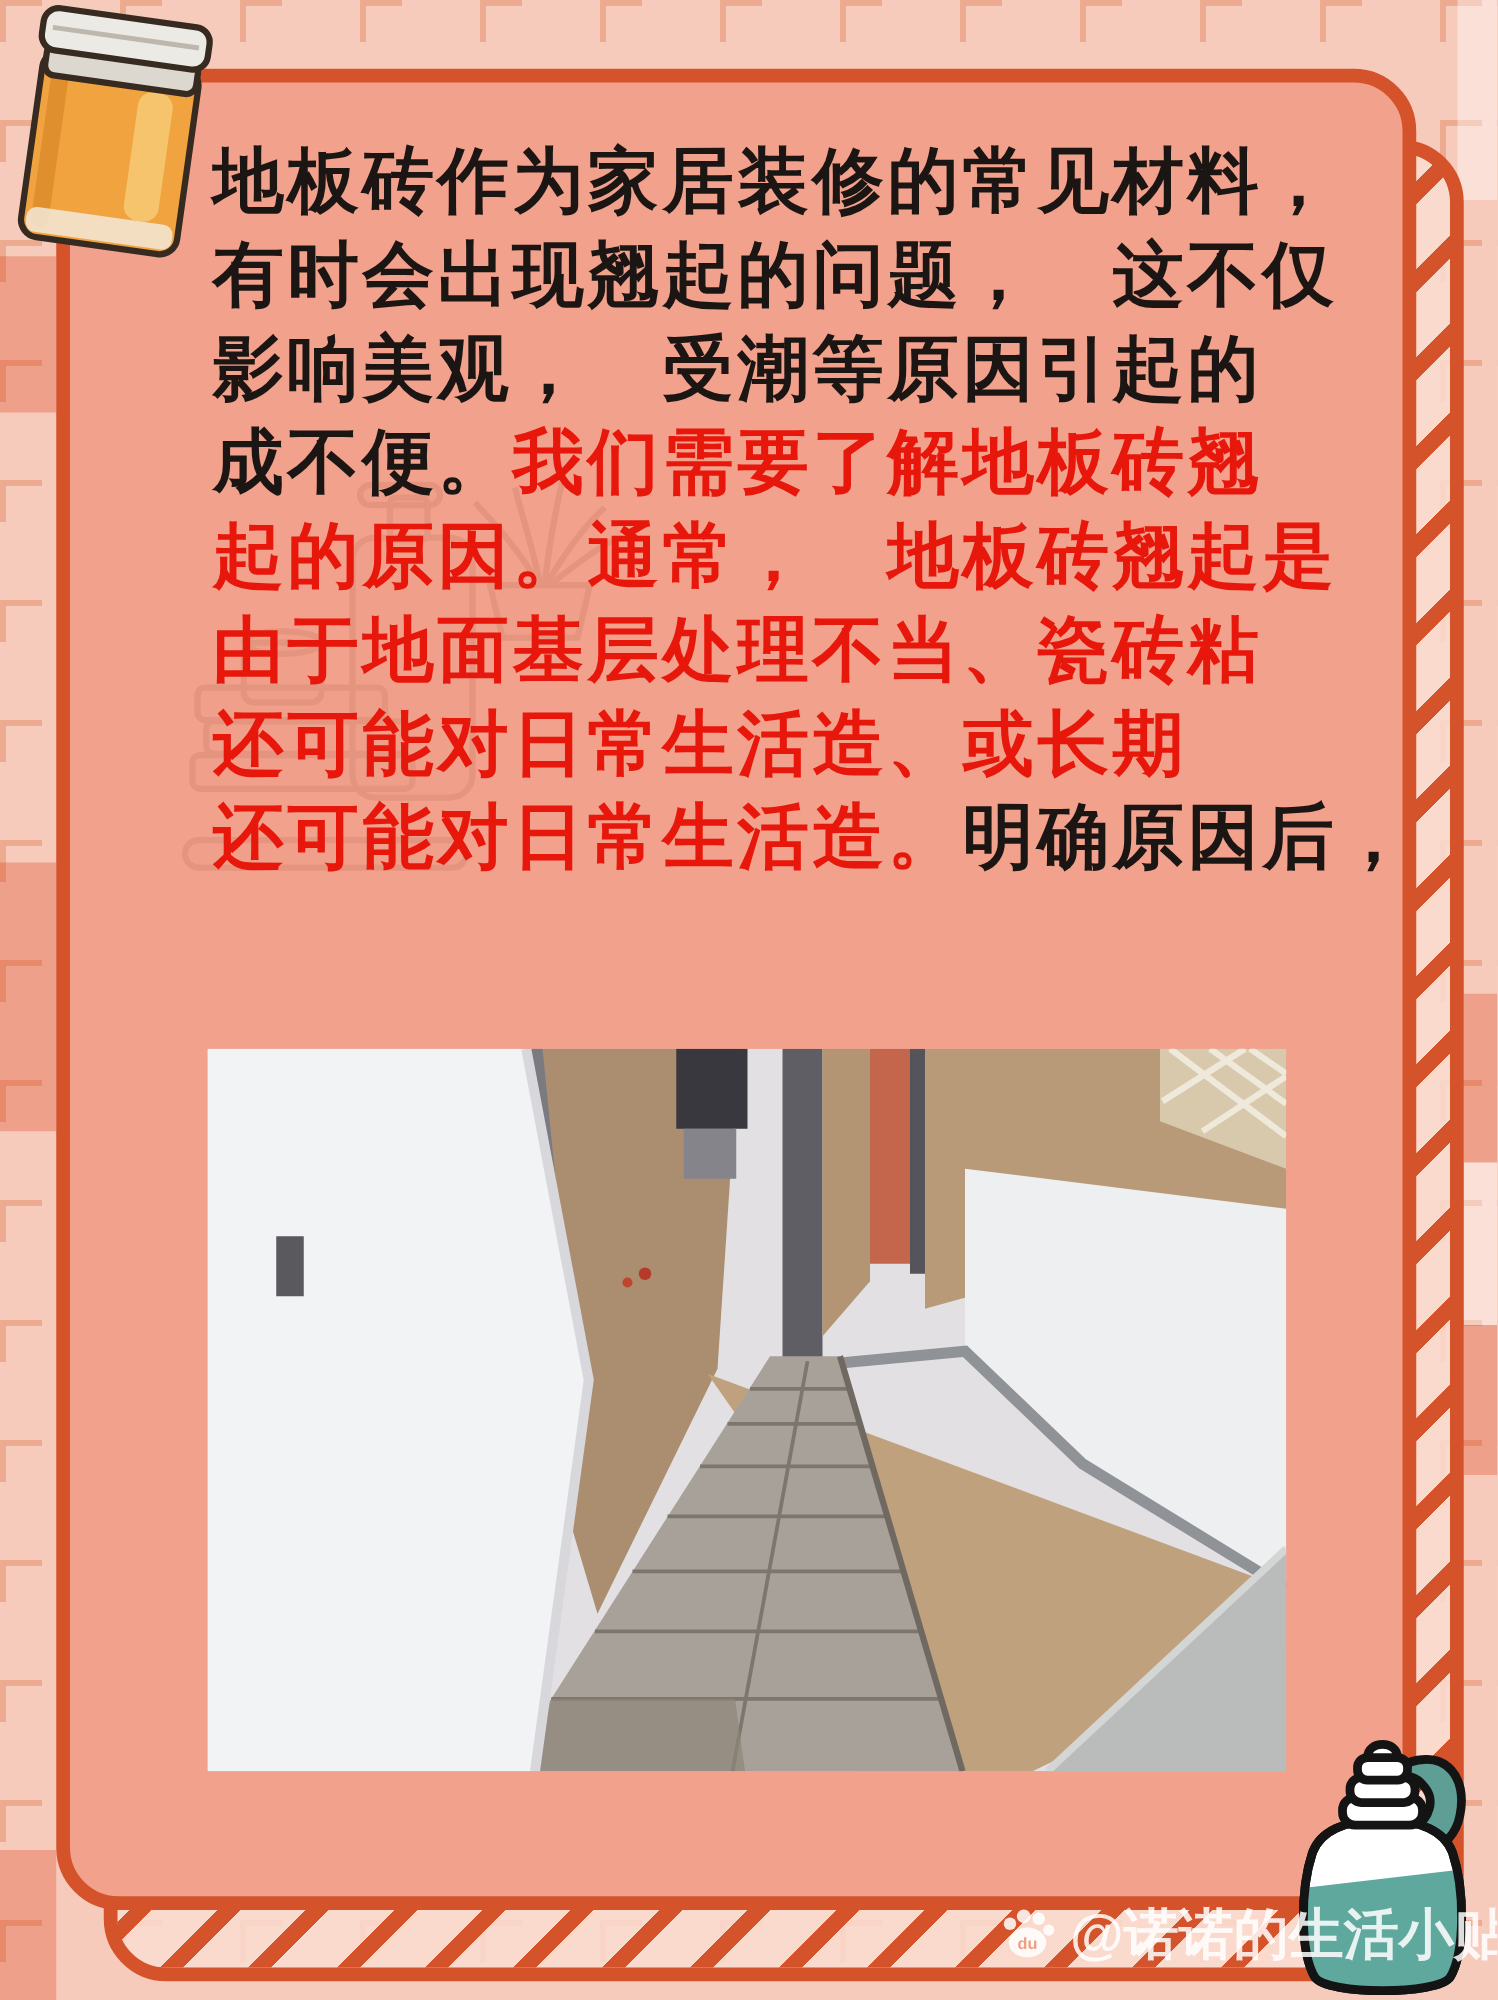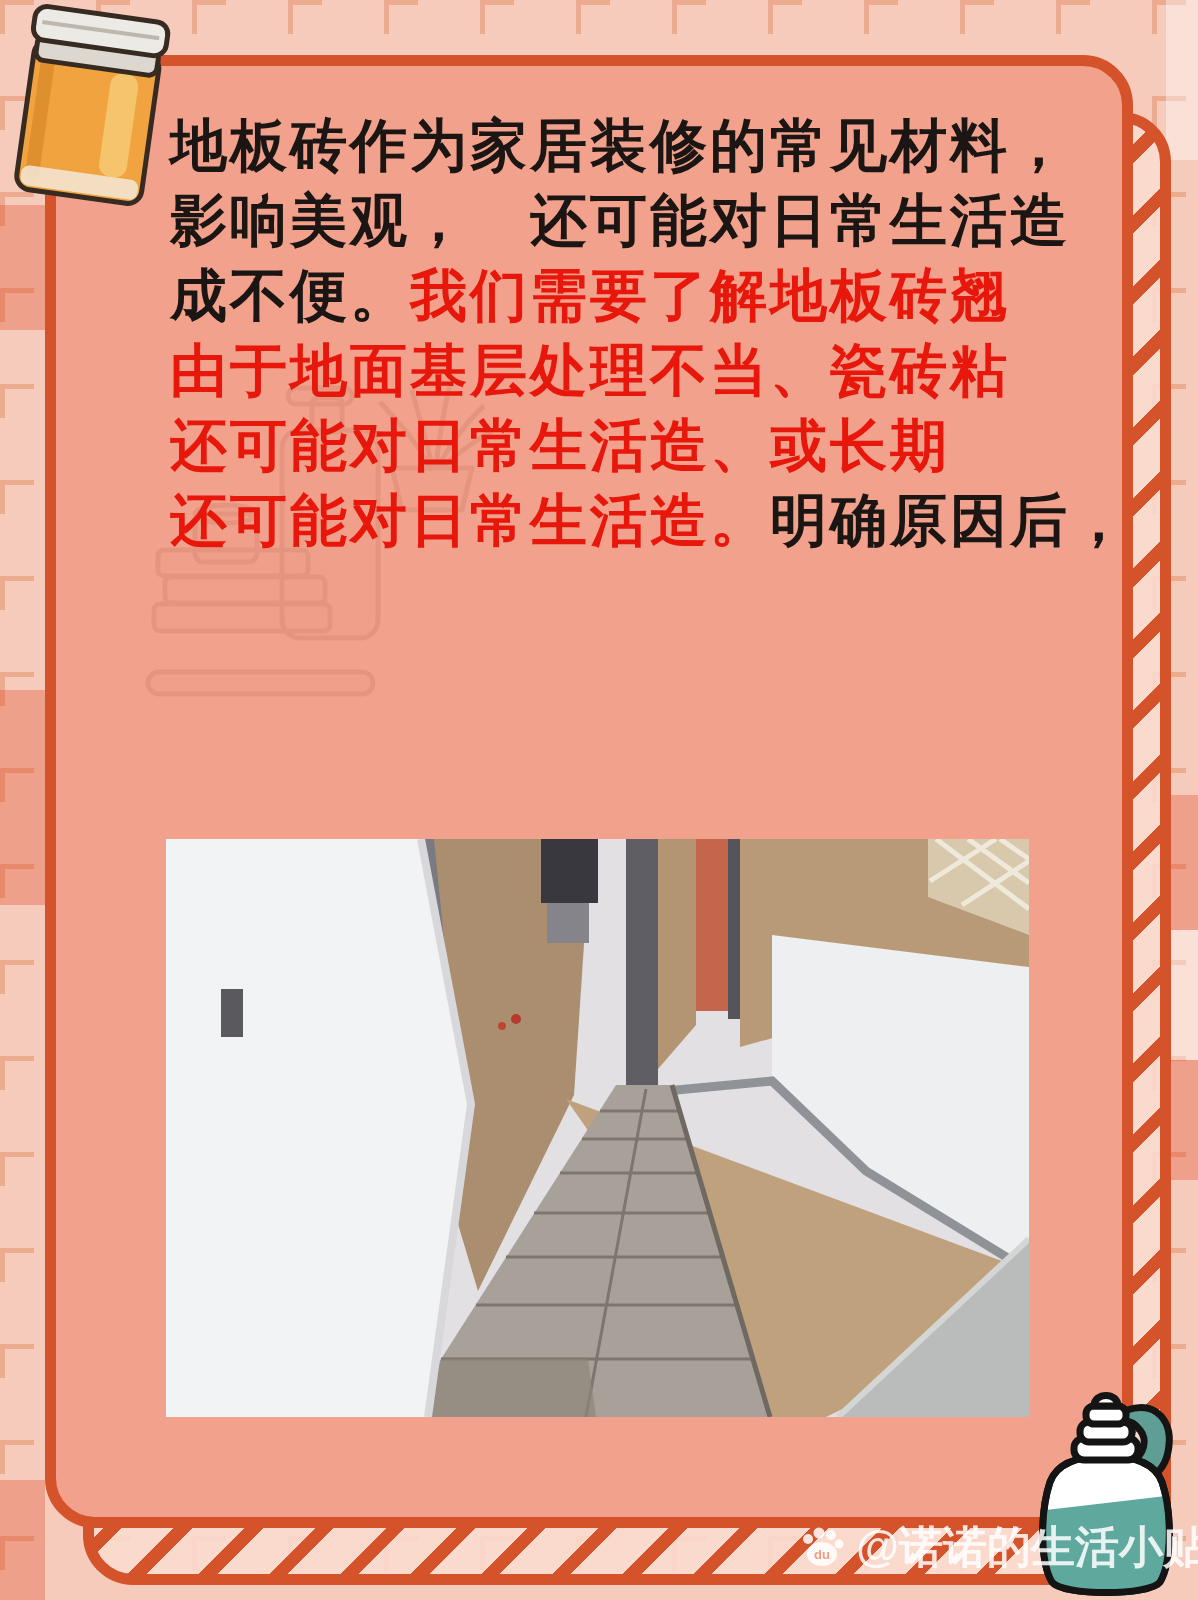--- a/index.html
+++ b/index.html
@@ -86,22 +86,24 @@
       <path d="M290 94 C 270 60, 252 44, 240 30" fill="none"></path>
       <path d="M292 94 C 284 58, 276 36, 272 18" fill="none"></path>
       <path d="M296 94 C 300 56, 306 30, 310 12" fill="none"></path>
       <path d="M298 94 C 316 64, 330 46, 344 34" fill="none"></path>
       <path d="M300 96 C 322 78, 338 66, 352 60" fill="none"></path>
     </g>
   </svg>
 
   <div class="article">
       <div class="line"><span class="black">地板砖作为家居装修的常见材料，</span></div>
-      <div class="line"><span class="black">影响美观，　还可能对日常生活造</span></div>
+      <div class="line"><span class="black">有时会出现翘起的问题，　这不仅</span></div>
+      <div class="line"><span class="black">影响美观，　受潮等原因引起的</span></div>
       <div class="line"><span class="black">成不便。</span><span class="red">我们需要了解地板砖翘</span></div>
+      <div class="line"><span class="red">起的原因。通常，　地板砖翘起是</span></div>
       <div class="line"><span class="red">由于地面基层处理不当、瓷砖粘</span></div>
       <div class="line"><span class="red">还可能对日常生活造、或长期</span></div>
       <div class="line"><span class="red">还可能对日常生活造。</span><span class="black">明确原因后，</span></div>
     </div>
 
   <svg class="photo" width="863" height="578" viewBox="0 0 863 578">
     <rect width="863" height="578" fill="#e2e0e3"></rect>
     <polygon points="255,0 425,0 408,256 312,452 272,318" fill="#ab8e70"></polygon>
     <polygon points="250,0 268,0 288,200 276,336 256,330" fill="#7b7a80"></polygon>
     <rect x="375" y="0" width="57" height="64" fill="#39383e"></rect>

